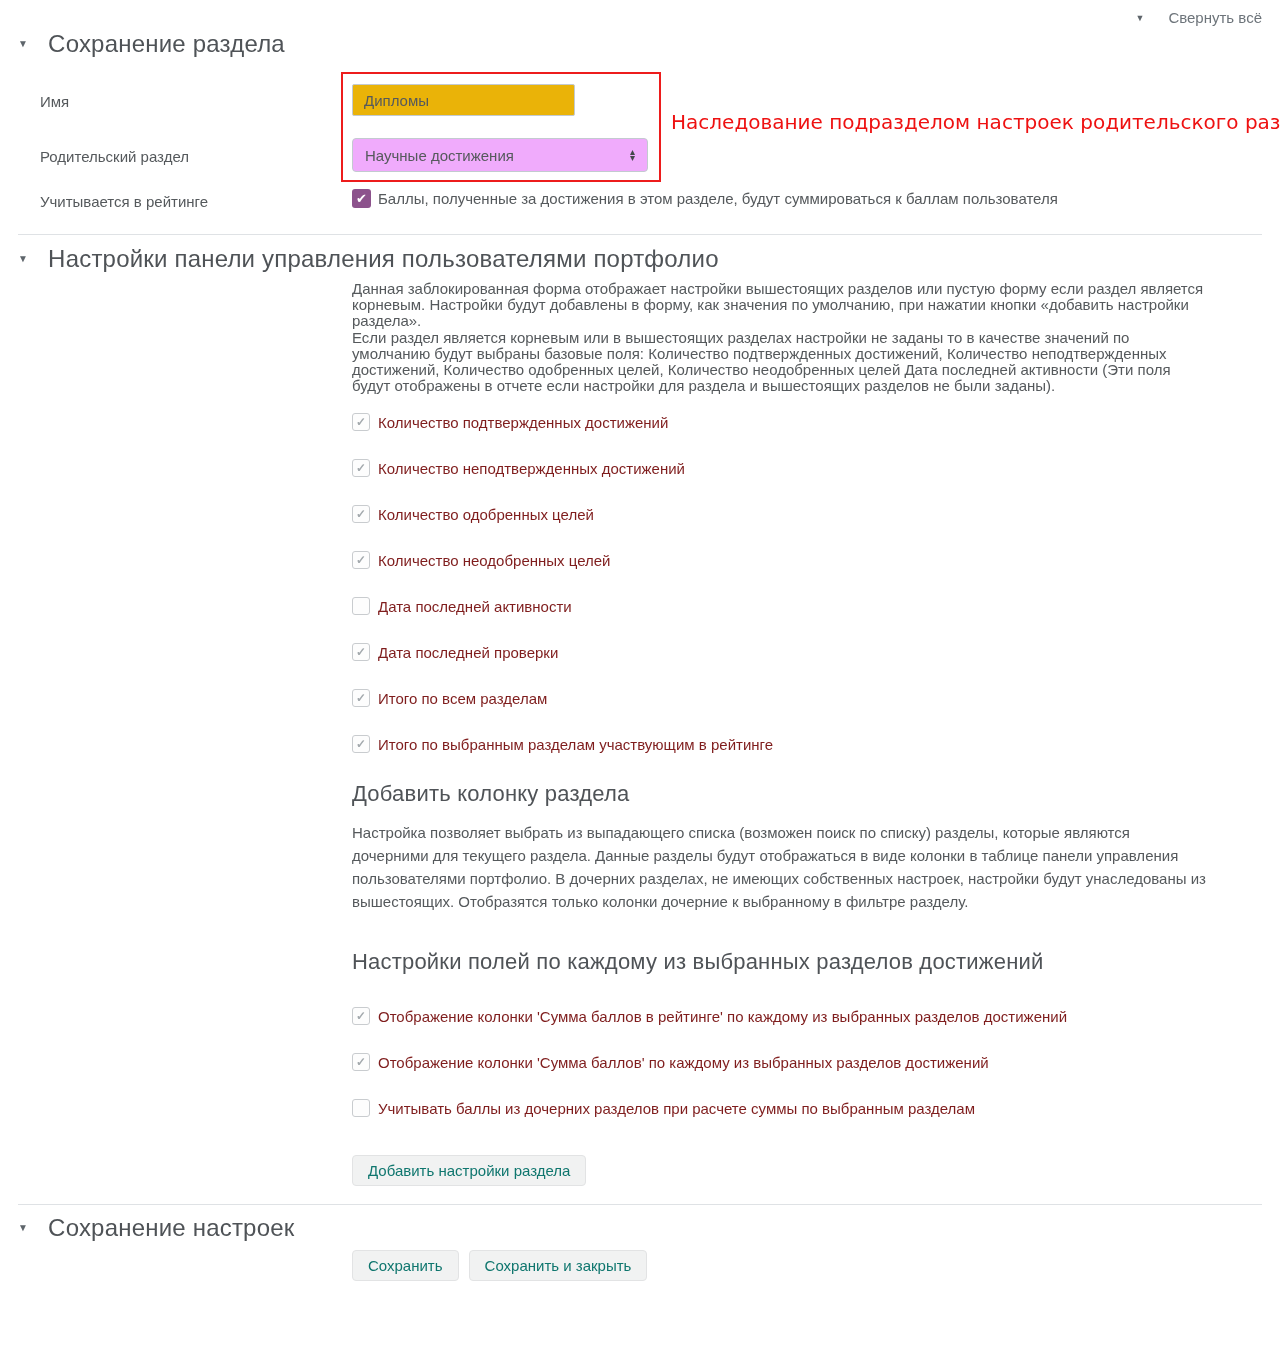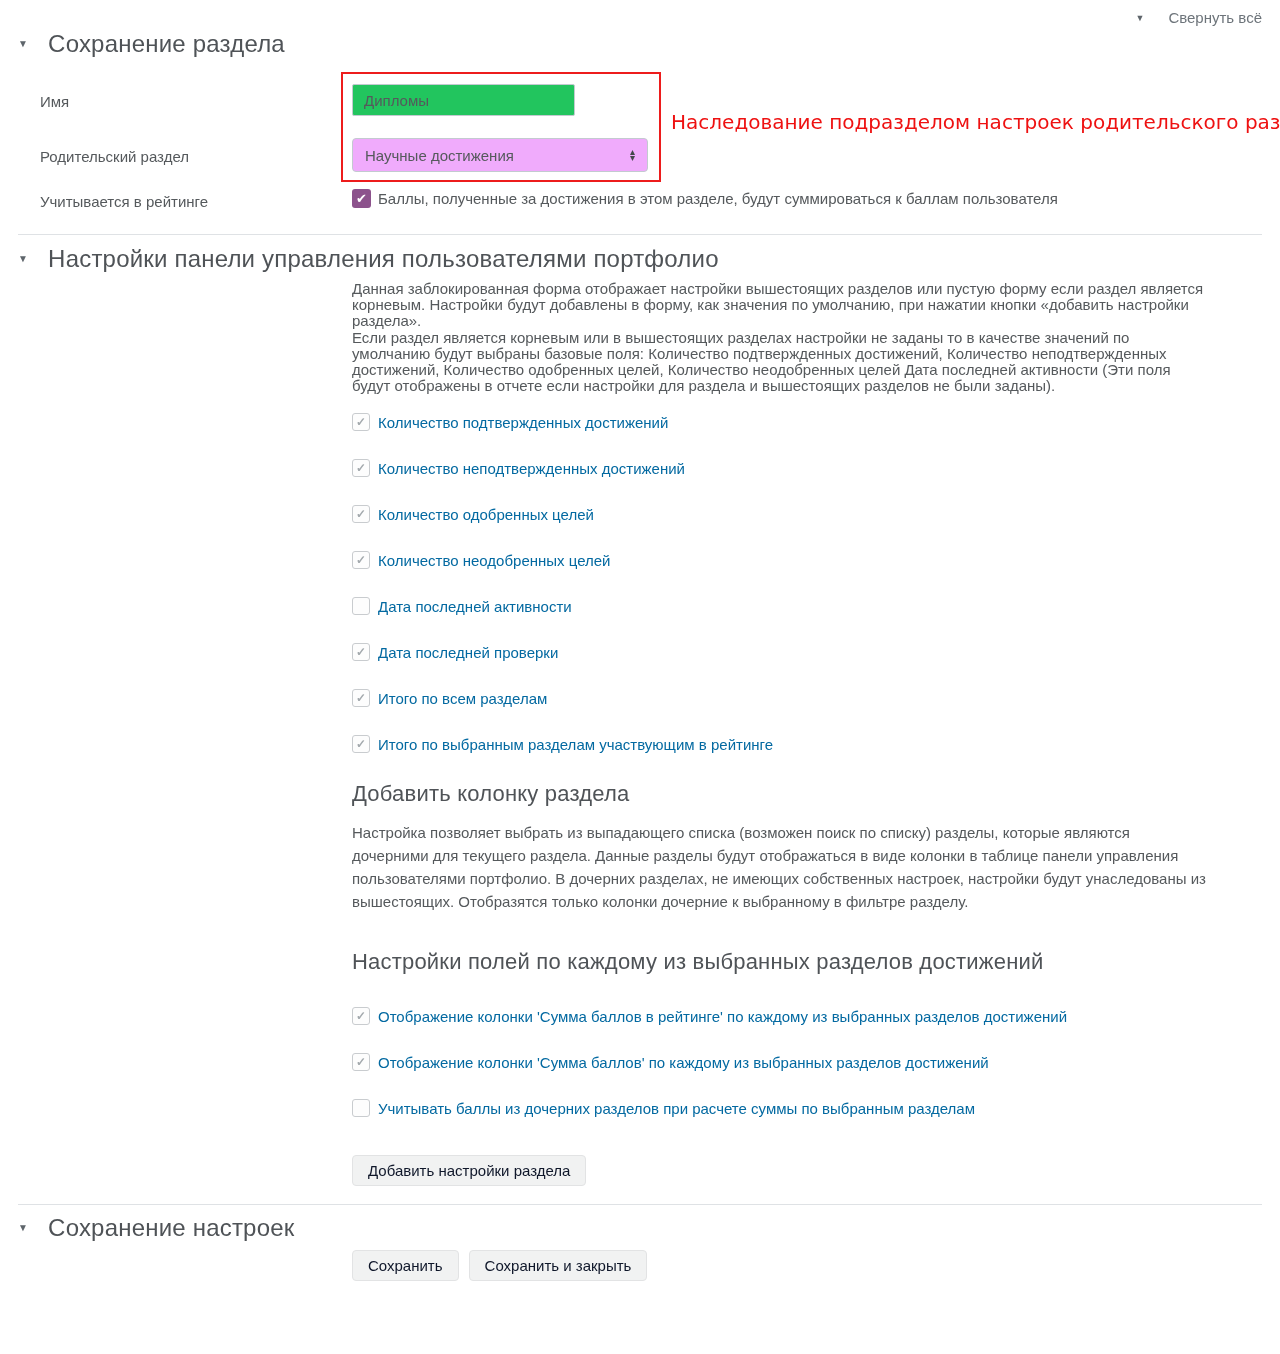--- a/index.html
+++ b/index.html
@@ -42,21 +42,21 @@
   .lbl-name   { top:93px; }
   .lbl-parent { top:148px; }
   .lbl-rating { top:193px; }
 
   .text-input {
     position:absolute; left:352px; top:84px;
     width:223px; height:32px;
     border:1px solid #c3cad0; border-radius:2px;
     padding:0 11px; font-size:15px; color:#55595c;
     font-family:"Liberation Sans", sans-serif;
-    background:#22c55e; outline:none;
+    background:#eab308; outline:none;
   }
   .select-box {
     position:absolute; left:352px; top:138px;
     width:296px; height:34px;
     border:1px solid #c3cad0; border-radius:4px;
     background:#f0abfc;
     display:flex; align-items:center; justify-content:space-between;
     padding:0 12px; font-size:15px; color:#55595c;
     cursor:pointer;
   }
@@ -89,38 +89,38 @@
     font-size:20px; color:#ee1111; white-space:nowrap;
   }
 
   
   .sec2-header { margin-top:10px; }
   .content { margin-left:352px; }
   .desc { max-width:858px; font-size:15px; line-height:16px; color:#55595c; margin-top:8px; }
   .desc p { margin:0 0 1px; }
 
   .cb-list { margin-top:19px; }
-  .cb-row { display:flex; align-items:center; gap:8px; height:18px; margin-bottom:28px; font-size:15px; color:#0369a1; }
+  .cb-row { display:flex; align-items:center; gap:8px; height:18px; margin-bottom:28px; font-size:15px; color:#7f1d1d; }
   .cb {
     width:18px; height:18px; flex:0 0 18px;
     background:#fdfdfd; border:1px solid #c9cccf; border-radius:3px;
     display:flex; align-items:center; justify-content:center;
     color:#a3a9ad; font-size:12px; cursor:pointer;
   }
   .cb.on::before { content:"✓"; font-weight:bold; }
 
   h4.sub { font-size:22px; font-weight:300; color:#4f5357; letter-spacing:.2px; }
   .sub-add-column { margin-top:26px; }
   .sub-fields { margin-top:36px; margin-bottom:32px; }
   .desc2 { max-width:858px; font-size:15px; line-height:23px; color:#55595c; margin-top:14px; }
 
   .btn {
     display:inline-block;
     background:#f1f2f2; border:1px solid #e2e3e4; border-radius:4px;
-    padding:6px 15px; font-size:15px; color:#0f172a;
+    padding:6px 15px; font-size:15px; color:#0f766e;
     font-family:"Liberation Sans", sans-serif;
     cursor:pointer; white-space:nowrap;
   }
   .add-settings-btn { margin-top:10px; margin-bottom:18px; }
 
   
   .sec3-header { margin-top:9px; }
   .actions { margin:8px 0 0 352px; display:flex; gap:10px; }
 </style>
 </head>

